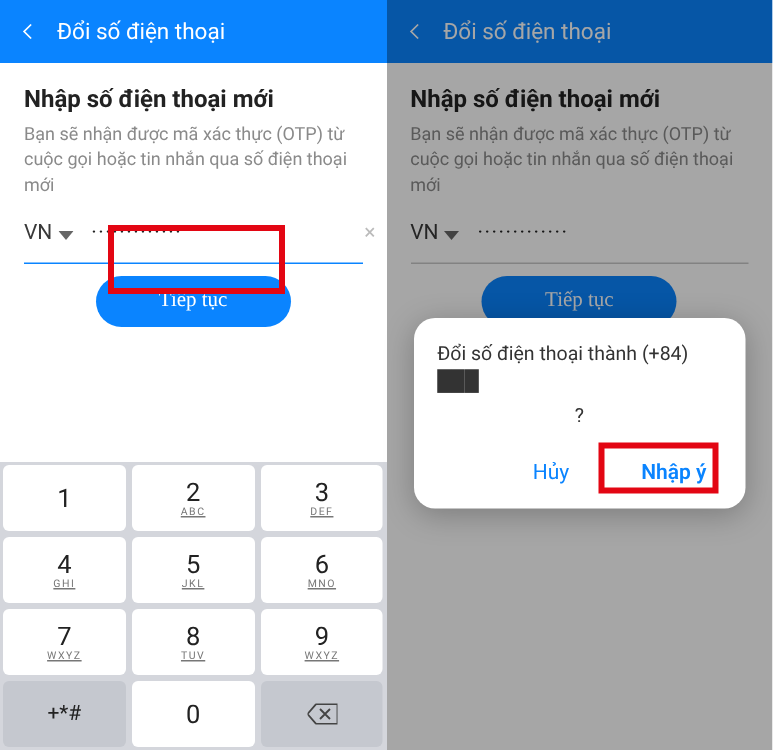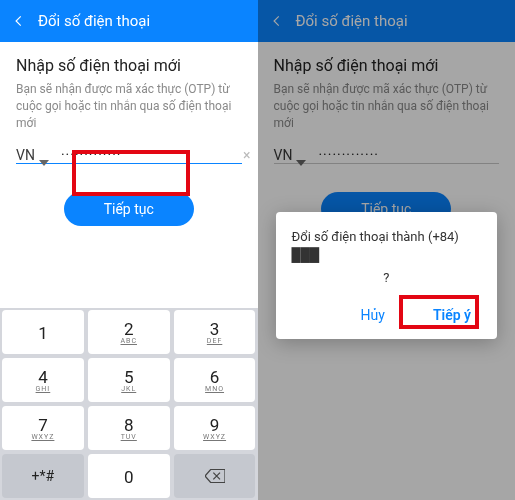--- a/index.html
+++ b/index.html
@@ -7,47 +7,47 @@
   .container { display: flex; width: 515px; height: 500px; }
   .screen { width: 257.5px; height: 500px; position: relative; background: #fff; }
   .screen.right { background: #fff; }
   .screen.right .dim-overlay { position: absolute; inset: 0; background: rgba(0,0,0,0.35); z-index: 2; }
 
   .header { background: #0a84ff; color: #fff; height: 42px; display: flex; align-items: center; padding: 0 10px; font-size: 15px; }
   .header .back { width: 18px; height: 18px; display: flex; align-items: center; justify-content: center; margin-right: 10px; }
   .header .back svg { width: 14px; height: 14px; stroke: #fff; stroke-width: 2; fill: none; }
 
   .content { padding: 14px 16px 0 16px; }
-  .title { font-size: 16px; font-weight: 400; color: #222; margin-bottom: 6px; }
+  .title { font-size: 16px; font-weight: 700; color: #222; margin-bottom: 6px; }
   .subtitle { font-size: 12px; color: #8a8a8a; line-height: 1.4; margin-bottom: 16px; }
 
-  .phone-row { display: flex; align-items: flex-end; border-bottom: 1.5px solid #0a84ff; padding-bottom: 0; margin-bottom: 28px; position: relative; }
+  .phone-row { display: flex; align-items: flex-start; border-bottom: 1.5px solid #0a84ff; padding-bottom: 12px; margin-bottom: 8px; position: relative; }
   .phone-row.grey { border-bottom-color: #c8c8c8; }
   .country { font-size: 14px; color: #3a3a3a; margin-right: 4px; }
   .dd-icon { width: 10px; height: 10px; margin-right: 12px; }
   .dd-icon svg { width: 10px; height: 10px; fill: #666; }
   .phone-input { flex: 1; border: none; outline: none; font-size: 14px; background: transparent; color: #222; letter-spacing: 1px; }
   .clear-x { color: #bbb; font-size: 14px; padding: 0 4px; }
 
-  .btn-primary { display: block; margin: 0 auto; width: 130px; height: 34px; border-radius: 17px; background: #0a84ff; color: #fff; border: none; font-size: 14px; font-weight: 400; }
+  .btn-primary { display: block; margin: 0 auto; width: 130px; height: 34px; border-radius: 17px; background: #0a84ff; color: #fff; border: none; font-size: 14px; font-weight: 400; font-family: Liberation Serif, serif; }
 
   .red-box { position: absolute; border: 4px solid #e30613; pointer-events: none; z-index: 5; }
   .red-box.r1 { left: 72px; top: 150px; width: 118px; height: 46px; }
   .red-box.r2 { right: 18px; bottom: 10px; width: 80px; height: 34px; }
 
   
   .keypad { position: absolute; bottom: 0; left: 0; right: 0; background: #d4d6dc; }
   .keypad-row { display: flex; }
   .key { flex: 1; height: 44px; background: #fff; margin: 2px; border-radius: 4px; display: flex; flex-direction: column; align-items: center; justify-content: center; font-size: 17px; color: #222; border: none; }
   .key .sub { font-size: 7px; color: #777; letter-spacing: 1px; margin-top: -2px; text-decoration: underline; }
   .key.fn { background: #c5c8cf; font-size: 14px; }
   .key.fn svg { width: 20px; height: 14px; fill: #444; }
 
   
-  .modal { position: absolute; z-index: 3; left: 18px; right: 18px; top: 212px; background: #fff; border-radius: 4px; padding: 16px 16px 10px 16px; box-shadow: 0 4px 20px rgba(0,0,0,.25); }
+  .modal { position: absolute; z-index: 3; left: 18px; right: 18px; top: 212px; background: #fff; border-radius: 14px; padding: 16px 16px 10px 16px; box-shadow: 0 4px 20px rgba(0,0,0,.25); }
   .modal-text { font-size: 13px; color: #333; line-height: 1.4; margin-bottom: 6px; }
   .modal-q { font-size: 13px; color: #333; text-align: center; margin-bottom: 12px; }
   .modal-actions { display: flex; justify-content: flex-end; gap: 28px; padding-top: 4px; }
   .modal-btn { background: none; border: none; font-size: 14px; padding: 6px 10px; }
   .modal-btn.cancel { color: #0a84ff; font-weight: 400; }
   .modal-btn.ok { color: #0a84ff; font-weight: 600; }
 
   .screen.right .header, .screen.right .content { filter: none; }
   .screen.right .content, .screen.right .header { position: relative; z-index:1; }
 </style>
@@ -164,19 +164,19 @@
       <button class="btn-primary">Tiếp tục</button>
     </div>
 
     <div class="dim-overlay"></div>
 
     <div class="modal">
       <div class="modal-text">Đổi số điện thoại thành (+84) ███</div>
       <div class="modal-q">?</div>
       <div class="modal-actions">
         <button class="modal-btn cancel">Hủy</button>
-        <button class="modal-btn ok">Tiếp ý</button>
+        <button class="modal-btn ok">Nhập ý</button>
       </div>
       <div class="red-box r2"></div>
     </div>
   </div>
 
 </div>
 
 </body></html>

